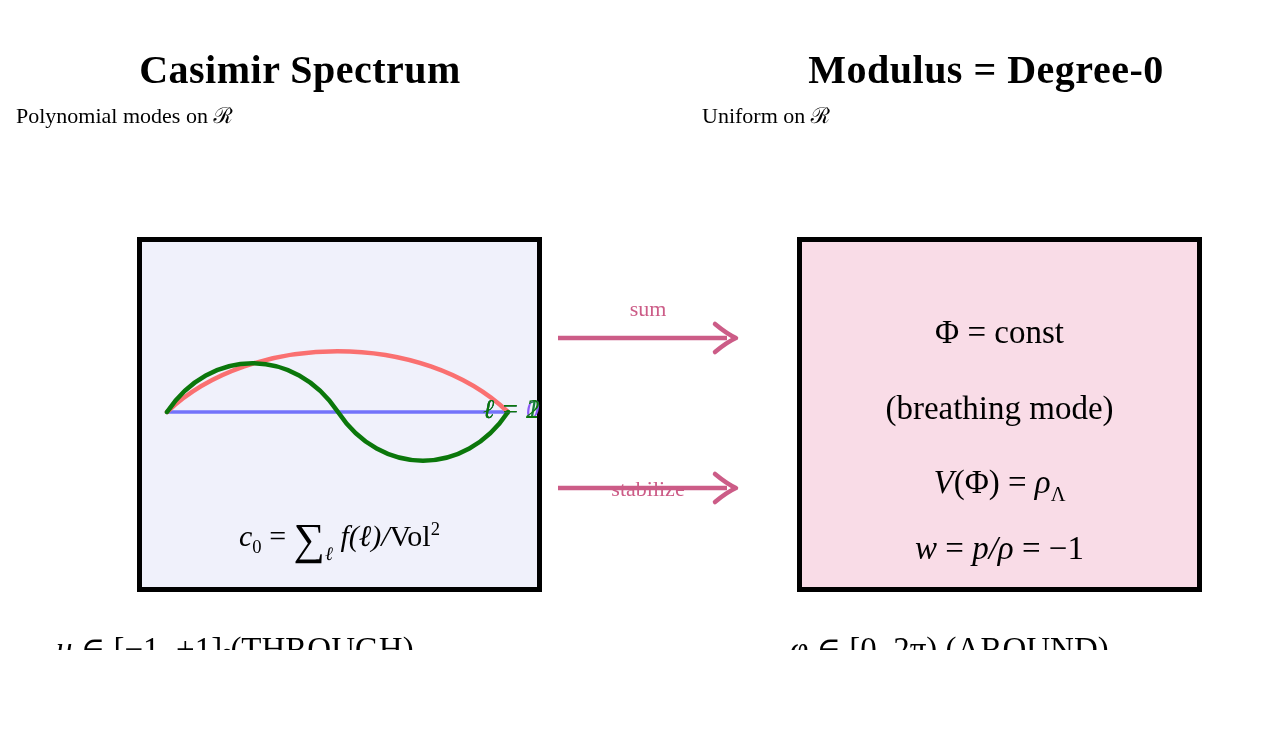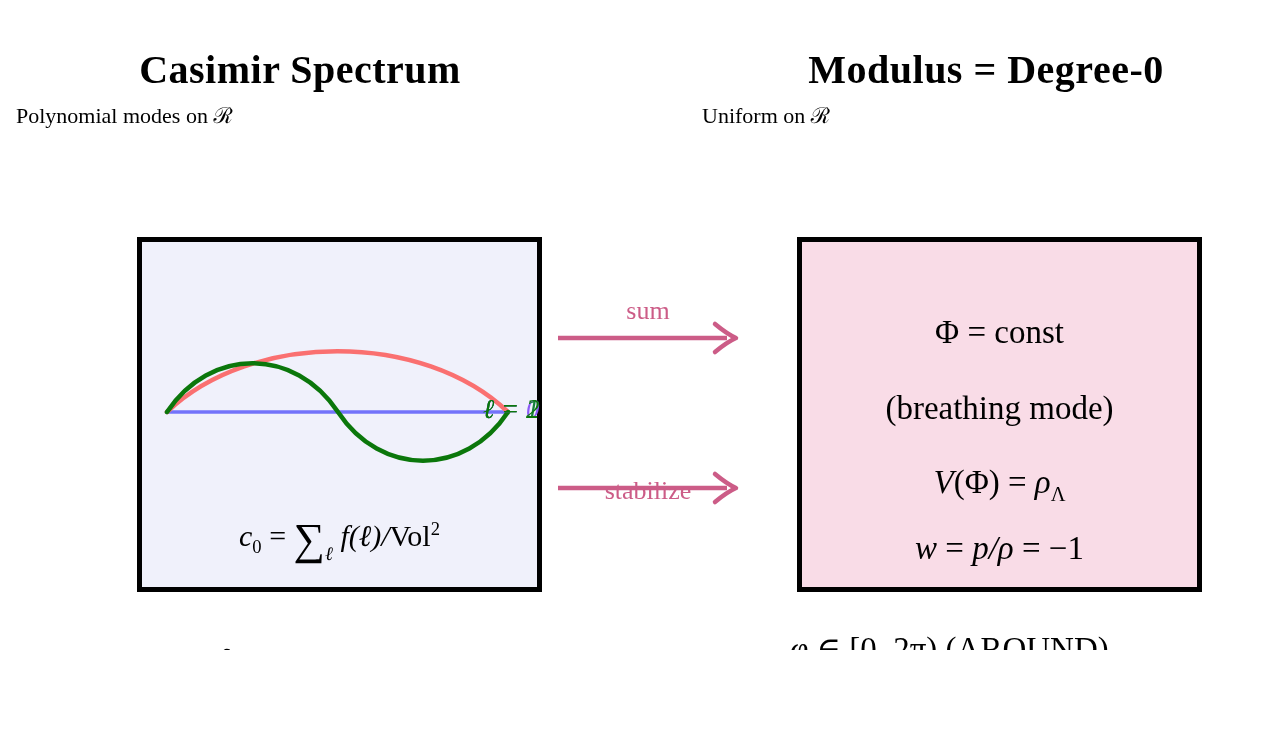--- a/index.html
+++ b/index.html
@@ -14,21 +14,21 @@
   .curves-svg{position:absolute;left:0;top:0;width:395px;height:345px;}
   .box-formula{position:absolute;left:0;top:276px;width:100%;text-align:center;font-size:30px;}
   .mi{font-style:italic;}
   sub,sup{font-size:0.62em;}
   .sum{font-size:44px;vertical-align:-8px;line-height:0;}
   .sumsub{font-size:19px;vertical-align:-14px;}
   .mode-labels{position:absolute;left:483px;top:394px;width:80px;height:34px;z-index:6;}
   .mode-label{position:absolute;left:0;top:0;font-size:27px;font-style:italic;white-space:nowrap;}
   .rline{position:absolute;left:0;width:100%;text-align:center;font-size:33px;}
   .arrows-svg{position:absolute;left:0;top:0;width:1275px;height:750px;pointer-events:none;}
-  .arrow-label{position:absolute;width:200px;text-align:center;font-size:26px;}
+  .arrow-label{position:absolute;width:200px;text-align:center;font-size:22px;}
   .caption{position:absolute;font-size:33px;white-space:nowrap;}
   .int{font-size:48px;vertical-align:-9px;line-height:0;padding:0 2px;}
   .supsub{display:inline-block;vertical-align:-12px;text-align:left;line-height:0.55;}
   .supsub .sup,.supsub .sub{display:block;font-size:0.58em;font-style:normal;}
   .supsub .sub{font-size:0.62em;}
 </style>
 </head>
 <body>
 
 <div class="canvas">
@@ -68,18 +68,19 @@
       <path d="M715,324 Q727,334 736,338 Q727,342 715,352" fill="none" stroke-width="4.5" stroke-linecap="round" stroke-linejoin="round" stroke="#cc5c87"></path>
     </g>
     <g>
       <path d="M558,488 L727,488" fill="none" stroke-width="4.5" stroke="#cc5c87"></path>
       <path d="M715,474 Q727,484 736,488 Q727,492 715,502" fill="none" stroke-width="4.5" stroke-linecap="round" stroke-linejoin="round" stroke="#cc5c87"></path>
     </g>
   </svg>
   <div class="arrow-label" style="left: 548px; top: 296px; color: rgb(204, 92, 135);">sum</div>
   <div class="arrow-label" style="left: 548px; top: 476px; color: rgb(204, 92, 135);">stabilize</div>
 
+  <div class="caption" style="left:56px;top:629px;"><span class="mi">u</span><span> ∈ [−1, +1] (THROUGH)</span></div>
   <div class="caption" style="left:137px;top:646px;font-size:31px;"><span>Vol = </span><span class="int">∫</span><span class="mi"> du dφ = 4π</span></div>
 
   <div class="caption" style="left:790px;top:629px;"><span class="mi">φ</span><span> ∈ [0, 2π) (AROUND)</span></div>
   <div class="caption" style="left:866px;top:651px;font-size:31px;"><span class="mi">ρ</span><span class="supsub"><span class="sup">1/4</span><span class="sub">Λ</span></span><span> = 2.4 meV</span></div>
 
 </div>
 
 </body></html>

